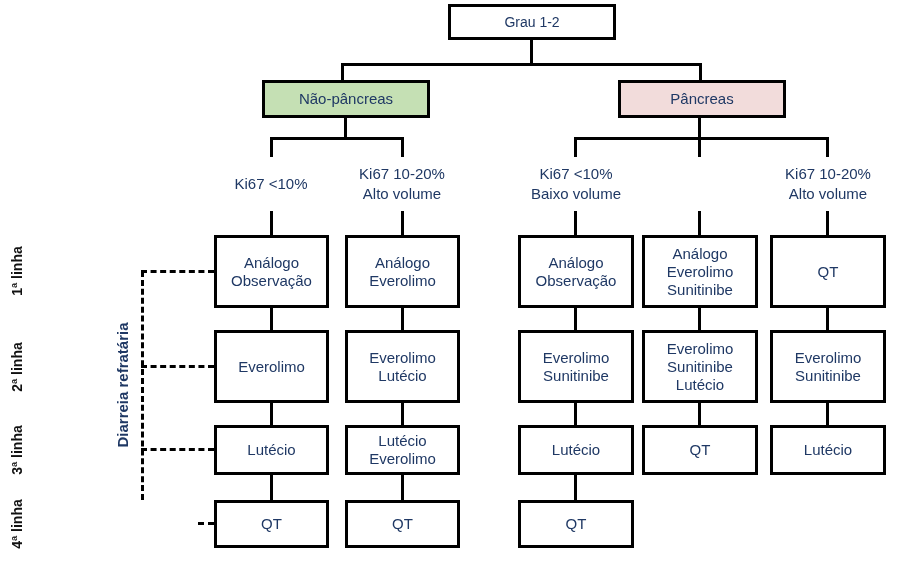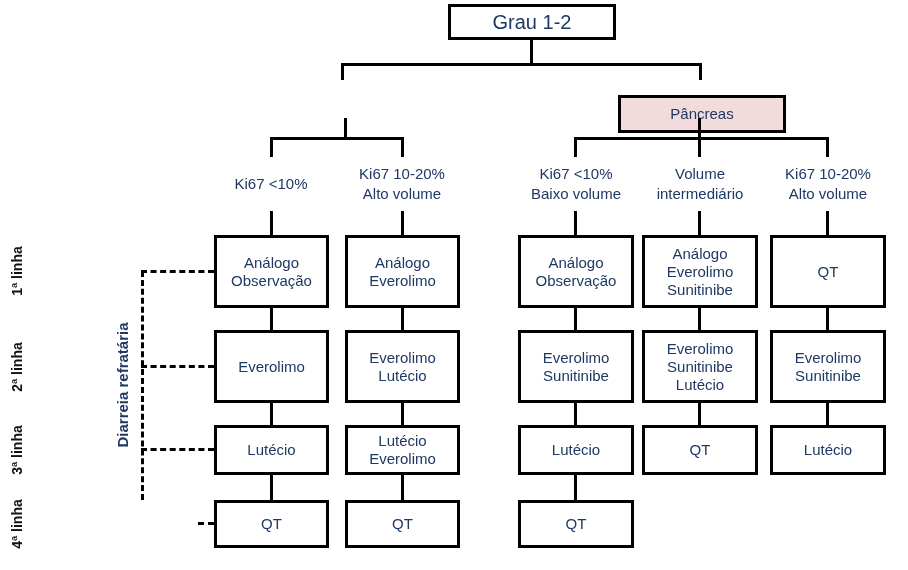--- a/index.html
+++ b/index.html
@@ -11,21 +11,21 @@
     font-family:"Liberation Sans", sans-serif; color:var(--navy);
     overflow:hidden;
   }
   .box{
     position:absolute; box-sizing:border-box;
     border:3px solid var(--line); background:#fff;
     display:flex; align-items:center; justify-content:center;
     text-align:center; white-space:pre-line;
     font-size:15px; line-height:18px; color:var(--navy);
   }
-  .box.root{font-size:20px;}
+  .box.root{font-size:14px;}
   .box.green{background:var(--green);}
   .box.pink{background:var(--pink);}
   .hdr{
     position:absolute; box-sizing:border-box; height:54px;
     display:flex; align-items:center; justify-content:center;
     text-align:center; white-space:pre-line;
     font-size:15px; line-height:20px; color:var(--navy);
   }
   .vl{position:absolute; width:3px; background:var(--line);}
   .hl{position:absolute; height:3px; background:var(--line);}
@@ -43,38 +43,37 @@
 
 <div id="canvas">
 
   <div class="box root" style="left:448px;top:4px;width:168px;height:36px;">Grau 1-2</div>
 
   <div class="vl" style="left:530px;top:40px;height:23px;"></div>
   <div class="hl" style="left:341px;top:63px;width:361px;"></div>
   <div class="vl" style="left:341px;top:63px;height:17px;"></div>
   <div class="vl" style="left:699px;top:63px;height:17px;"></div>
 
-  <div class="box pink" style="left:618px;top:80px;width:168px;height:38px;margin-top:15px;">Pâncreas</div>
+  <div class="box green" style="left:262px;top:80px;width:168px;height:38px;">Não-pâncreas</div>
+  <div class="box pink" style="left:618px;top:80px;width:168px;height:38px;">Pâncreas</div>
 
   <div class="vl" style="left:344px;top:118px;height:19px;"></div>
   <div class="hl" style="left:270px;top:137px;width:134px;"></div>
   <div class="vl" style="left:270px;top:137px;height:20px;"></div>
   <div class="vl" style="left:401px;top:137px;height:20px;"></div>
   <div class="vl" style="left:698px;top:118px;height:39px;"></div>
   <div class="hl" style="left:574px;top:137px;width:255px;"></div>
   <div class="vl" style="left:574px;top:137px;height:20px;"></div>
   <div class="vl" style="left:826px;top:137px;height:20px;"></div>
 
   <div class="hdr" style="left:201px;top:157px;width:140px;">Ki67 &lt;10%</div>
   <div class="hdr" style="left:332px;top:157px;width:140px;">Ki67 10-20%
 Alto volume</div>
   <div class="hdr" style="left:506px;top:157px;width:140px;">Ki67 &lt;10%
 Baixo volume</div>
-  <div class="hdr" style="left:630px;top:157px;width:140px;">Volume
-intermediário</div>
   <div class="hdr" style="left:758px;top:157px;width:140px;">Ki67 10-20%
 Alto volume</div>
 
   <div class="vl" style="left:270px;top:211px;height:24px;"></div>
   <div class="vl" style="left:401px;top:211px;height:24px;"></div>
   <div class="vl" style="left:574px;top:211px;height:24px;"></div>
   <div class="vl" style="left:698px;top:211px;height:24px;"></div>
   <div class="vl" style="left:826px;top:211px;height:24px;"></div>
 
   <div class="box" style="left:214px;top:235px;width:115px;height:73px;">Análogo

